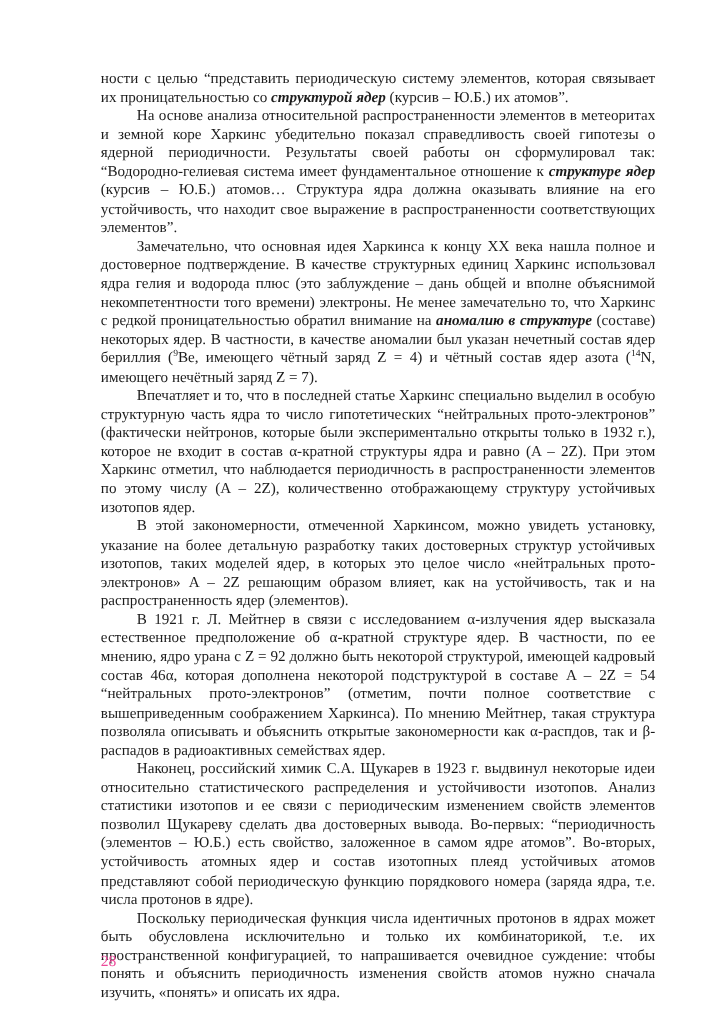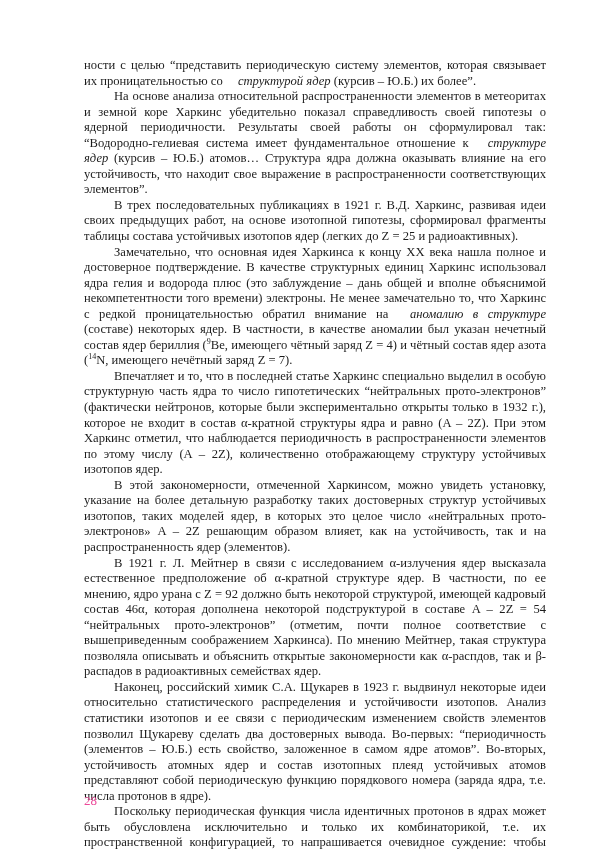--- a/index.html
+++ b/index.html
@@ -4,34 +4,33 @@
 <style>
   html, body { margin: 0; padding: 0; background: #ffffff; }
   body { width: 600px; height: 849px; position: relative; overflow: hidden; }
   .page {
     position: absolute; left: 84px; top: 58px; width: 462px;
     font-family: "Liberation Serif", serif; font-size: 12.6px; line-height: 15.55px;
     color: #1c1c1c; text-align: justify; hyphens: auto;
   }
   .page p { margin: 0; text-indent: 0; }
   .page p.ind { text-indent: 30px; }
-  .page b i, .page i b { font-weight: normal; font-style: italic; margin-left: 12px; }
+  .page b i, .page i b { font-weight: bold; font-style: italic; }
   .page sup { font-size: 8px; line-height: 0; vertical-align: 5px; }
   .pnum {
     position: absolute; left: 84px; top: 793px;
     font-family: "Liberation Serif", serif; font-size: 13px; color: #ec4899;
   }
 </style>
 </head>
 <body>
 
 <div class="page">
-    <p><span>ности с целью “представить периодическую систему элементов, которая связывает их проницательностью со </span><b><i>структурой ядер</i></b><span> (курсив – Ю.Б.) их более”.</span></p>
+    <p><span>ности с целью “представить периодическую систему элементов, которая связывает их проницательностью со </span><b><i>структурой ядер</i></b><span> (курсив – Ю.Б.) их атомов”.</span></p>
     <p class="ind"><span>На основе анализа относительной распространенности элементов в метеоритах и земной коре Харкинс убедительно показал справедливость своей гипотезы о ядерной периодичности. Результаты своей работы он сформулировал так: “Водородно-гелиевая система имеет фундаментальное отношение к </span><b><i>структуре ядер</i></b><span> (курсив – Ю.Б.) атомов… Структура ядра должна оказывать влияние на его устойчивость, что находит свое выражение в распространенности соответствующих элементов”.</span></p>
-    <p class="ind"><span>В трех последовательных публикациях в 1921 г. В.Д. Харкинс, развивая идеи своих предыдущих работ, на основе изотопной гипотезы, сформировал фрагменты таблицы состава устойчивых изотопов ядер (легких до Z = 25 и радиоактивных).</span></p>
     <p class="ind"><span>Замечательно, что основная идея Харкинса к концу XX века нашла полное и достоверное подтверждение. В качестве структурных единиц Харкинс использовал ядра гелия и водорода плюс (это заблуждение – дань общей и вполне объяснимой некомпетентности того времени) электроны. Не менее замечательно то, что Харкинс с редкой проницательностью обратил внимание на </span><b><i>аномалию в структуре</i></b><span> (составе) некоторых ядер. В частности, в качестве аномалии был указан нечетный состав ядер бериллия (</span><sup>9</sup><span>Be, имеющего чётный заряд Z = 4) и чётный состав ядер азота (</span><sup>14</sup><span>N, имеющего нечётный заряд Z = 7).</span></p>
     <p class="ind"><span>Впечатляет и то, что в последней статье Харкинс специально выделил в особую структурную часть ядра то число гипотетических “нейтральных прото-электронов” (фактически нейтронов, которые были экспериментально открыты только в 1932 г.), которое не входит в состав α-кратной структуры ядра и равно (A – 2Z). При этом Харкинс отметил, что наблюдается периодичность в распространенности элементов по этому числу (A – 2Z), количественно отображающему структуру устойчивых изотопов ядер.</span></p>
     <p class="ind"><span>В этой закономерности, отмеченной Харкинсом, можно увидеть установку, указание на более детальную разработку таких достоверных структур устойчивых изотопов, таких моделей ядер, в которых это целое число «нейтральных прото-электронов» A – 2Z решающим образом  влияет, как на устойчивость, так и на распространенность ядер (элементов).</span></p>
     <p class="ind"><span>В 1921 г. Л. Мейтнер в связи с исследованием α-излучения ядер высказала естественное предположение об α-кратной структуре ядер. В частности, по ее мнению, ядро урана с Z = 92 должно быть некоторой структурой, имеющей кадровый состав 46α, которая дополнена некоторой подструктурой в составе A – 2Z = 54 “нейтральных прото-электронов” (отметим, почти полное соответствие с вышеприведенным соображением Харкинса). По мнению Мейтнер, такая структура позволяла описывать и объяснить открытые закономерности как α-распдов, так и β-распадов в радиоактивных семействах ядер.</span></p>
     <p class="ind"><span>Наконец, российский химик С.А. Щукарев в 1923 г. выдвинул некоторые идеи относительно статистического распределения и устойчивости изотопов. Анализ статистики изотопов и ее связи с периодическим изменением свойств элементов позволил Щукареву сделать два достоверных вывода. Во-первых: “периодичность (элементов – Ю.Б.) есть свойство, заложенное в самом ядре атомов”. Во-вторых, устойчивость атомных ядер и состав изотопных плеяд устойчивых атомов представляют собой периодическую функцию порядкового номера (заряда ядра, т.е. числа протонов в ядре).</span></p>
     <p class="ind"><span>Поскольку периодическая функция числа идентичных протонов в ядрах может быть обусловлена исключительно и только их комбинаторикой, т.е. их пространственной конфигурацией, то напрашивается очевидное суждение: чтобы понять и объяснить периодичность изменения свойств атомов нужно сначала изучить, «понять» и описать их ядра.</span></p>
   </div>
 <div class="pnum">28</div>
 
 </body></html>

